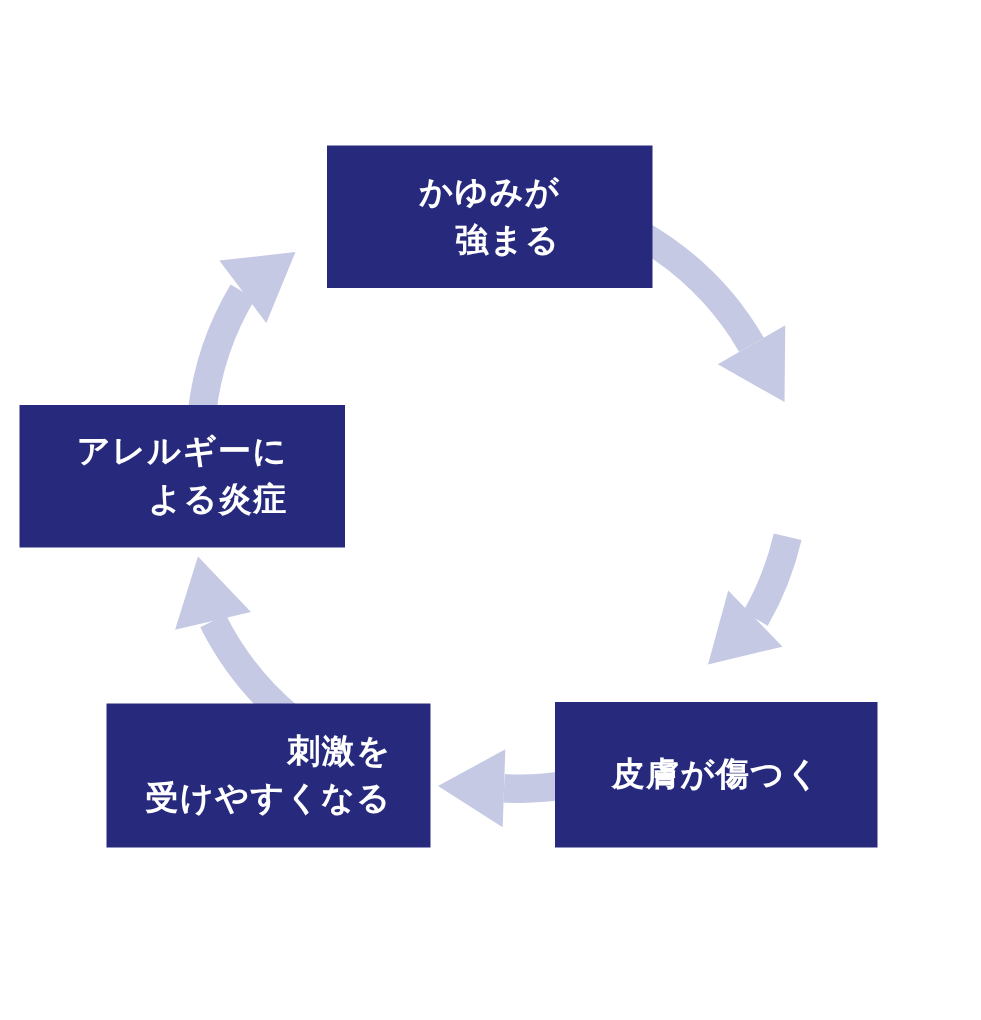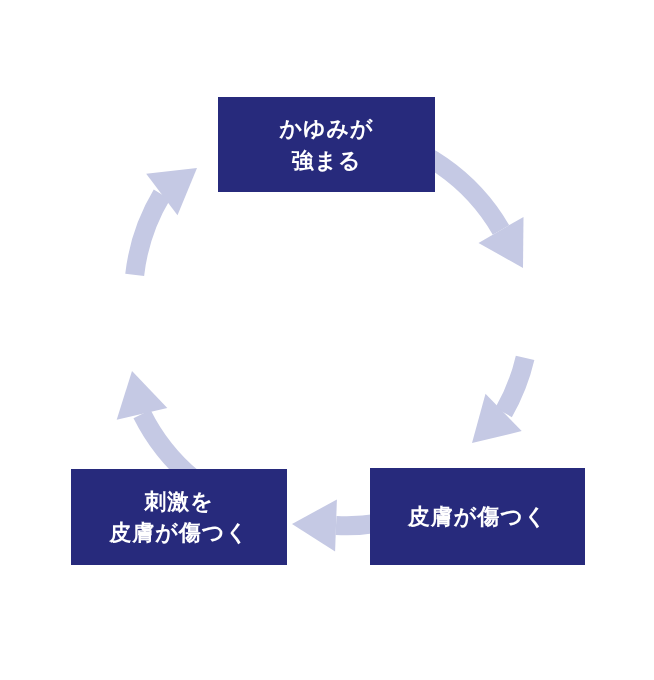--- a/index.html
+++ b/index.html
@@ -27,21 +27,21 @@
     position: absolute;
     display: flex;
     align-items: center;
     justify-content: center;
     background: var(--node-bg);
     color: var(--node-text);
     font-weight: bold;
     font-size: 22px;
     line-height: 1.42;
     letter-spacing: 1px;
-    text-align: center;
+    text-align: right;
     white-space: pre-line;
   }
   .node-top          { left: 218px; top: 97px;  width: 217px; height: 95px; }
   .node-right        { left: 425px; top: 270px; width: 215px; height: 93px; }
   .node-bottom-right { left: 370px; top: 468px; width: 215px; height: 97px; }
   .node-bottom-left  { left: 71px;  top: 469px; width: 216px; height: 96px; }
   .node-left         { left: 13px;  top: 270px; width: 217px; height: 95px; }
 </style>
 </head>
 <body>
@@ -71,16 +71,18 @@
     </g>
   </svg>
 
   <div class="node node-top">かゆみが
 強まる</div>
 
 
   <div class="node node-bottom-right">皮膚が傷つく</div>
 
   <div class="node node-bottom-left">刺激を
-皮膚が傷つく</div>
+受けやすくなる</div>
 
+  <div class="node node-left">アレルギーに
+よる炎症</div>
 
 </div>
 
 </body></html>

